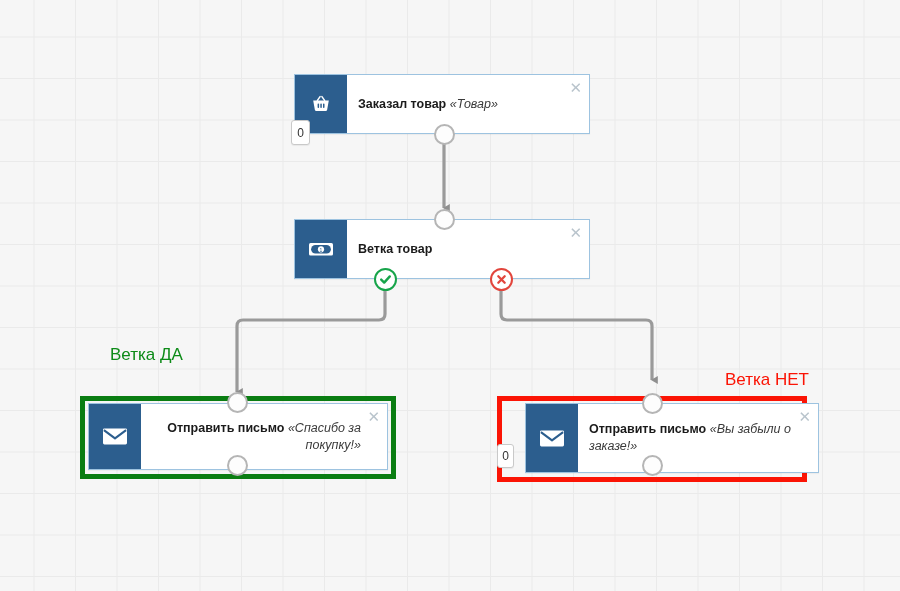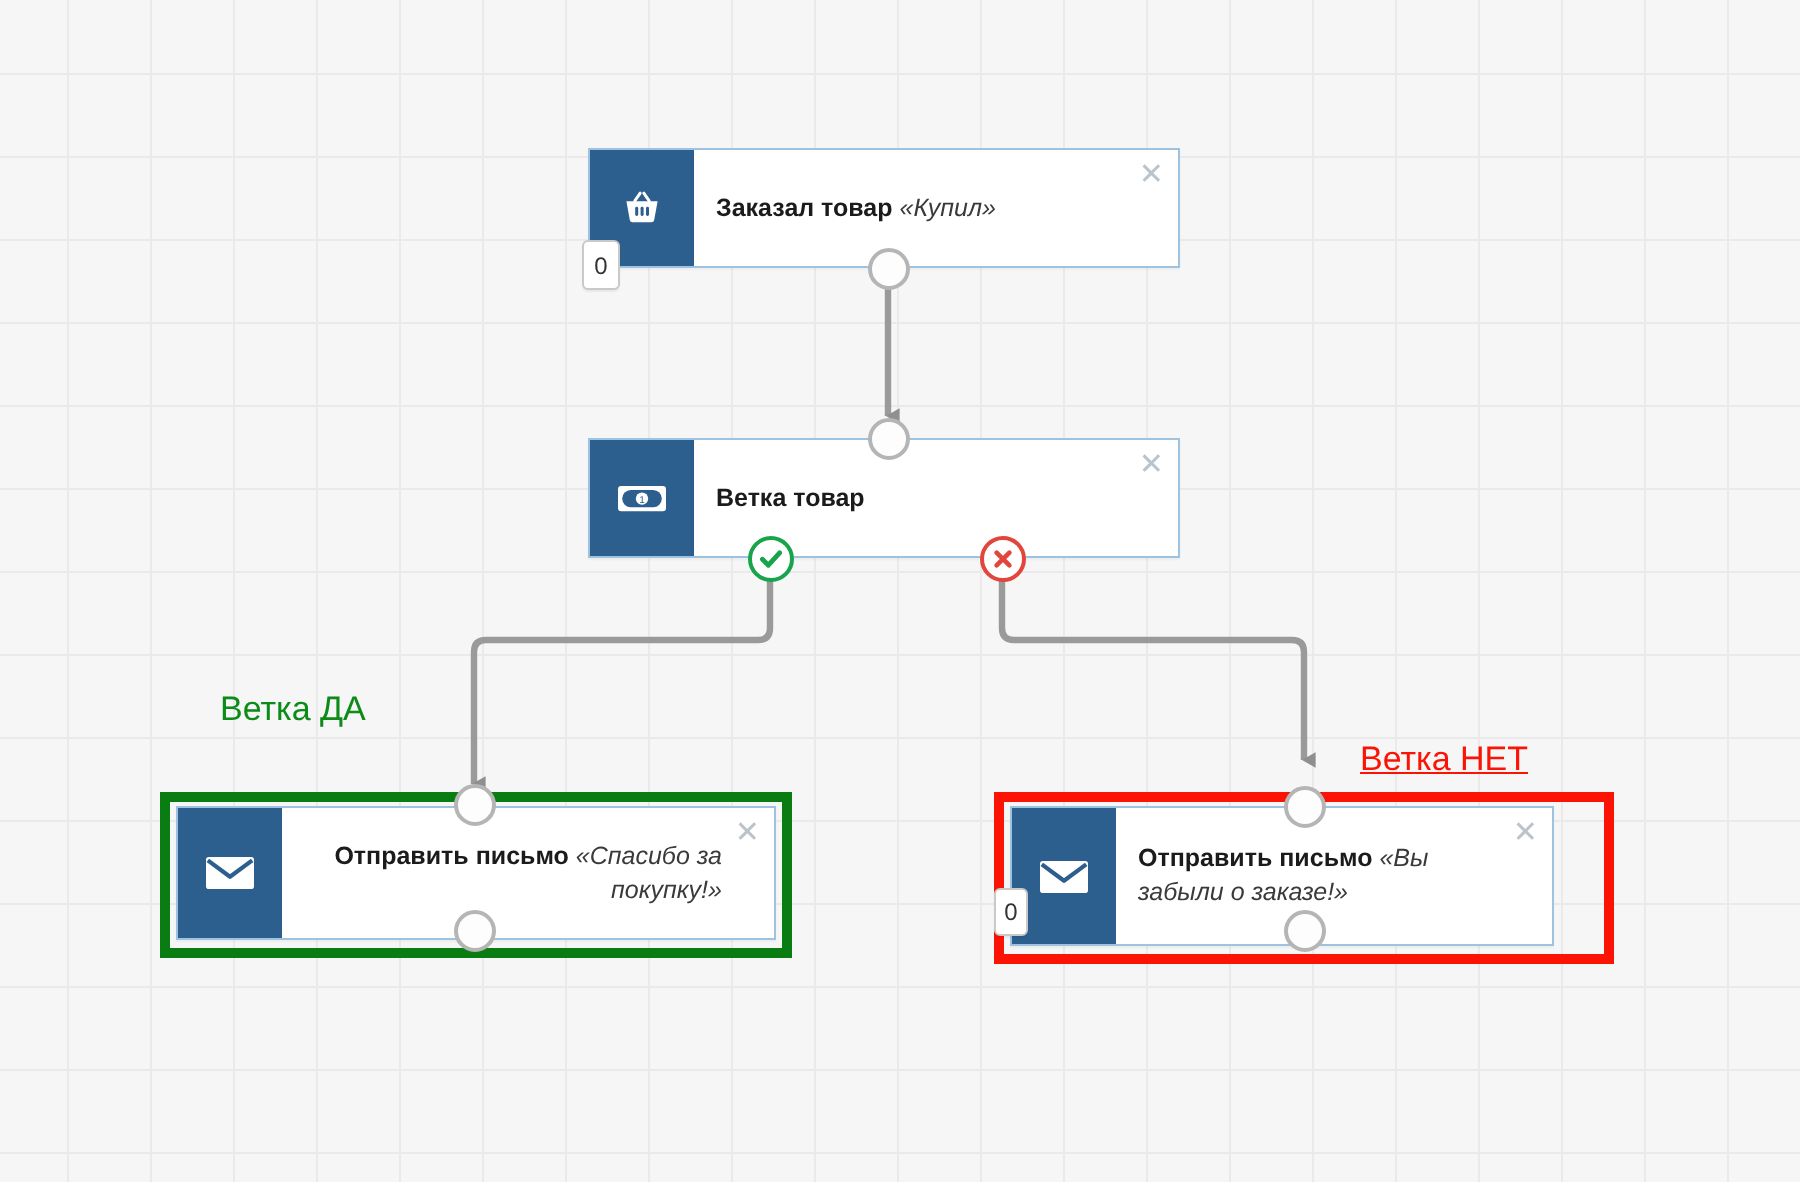--- a/index.html
+++ b/index.html
@@ -178,21 +178,21 @@
           <path d="M4.2 8.6 h15.6 l-1.7 9.4 a1.4 1.4 0 0 1 -1.4 1.1 H7.3 a1.4 1.4 0 0 1 -1.4 -1.1 Z" fill="#ffffff"></path>
           <path d="M8.4 8.4 L11.1 4.6 M15.6 8.4 L12.9 4.6" stroke="#ffffff" stroke-width="1.5" stroke-linecap="round"></path>
           <rect x="8.6" y="11.4" width="1.5" height="4.6" rx="0.7" fill="#2c5e8e"></rect>
           <rect x="11.3" y="11.4" width="1.5" height="4.6" rx="0.7" fill="#2c5e8e"></rect>
           <rect x="14.0" y="11.4" width="1.5" height="4.6" rx="0.7" fill="#2c5e8e"></rect>
         </svg>
       </div>
       <div class="node-body">
         <div class="node-text">
           <span class="strong">Заказал товар</span>
-          <span class="quote">«Купил»</span>
+          <span class="quote">«Товар»</span>
         </div>
       </div>
       <span class="close-x">✕</span>
     </div>
   </div>
   <div class="zero-badge" style="left:291px; top:120px;">0</div>
   <div class="port" style="left:434px; top:124px;"></div>
 
   <div class="node" style="left:294px; top:219px; width:296px; height:60px;">
     <div class="node-inner">
@@ -220,21 +220,21 @@
     </svg>
   </div>
 
   <div class="port-no" style="left:490px; top:268px;">
     <svg width="13" height="13" viewBox="0 0 13 13">
       <path d="M3.3 3.3 L9.7 9.7 M9.7 3.3 L3.3 9.7" stroke="#e2453c" stroke-width="2.3" fill="none" stroke-linecap="round"></path>
     </svg>
   </div>
 
   <div class="branch-label label-yes" style="left:110px; top:345px;">Ветка ДА</div>
-  <div class="branch-label label-no" style="left:680px; top:370px;text-decoration:underline;">Ветка НЕТ</div>
+  <div class="branch-label label-no" style="left:725px; top:370px;">Ветка НЕТ</div>
 
   <div class="frame frame-green" style="left:80px; top:396px; width:316px; height:83px;"></div>
   <div class="node" style="left:88px; top:403px; width:300px; height:67px;text-align:right;">
     <div class="node-inner">
       <div class="node-icon">
         <svg width="28" height="21" viewBox="0 0 28 21" fill="none">
           <rect x="2" y="2.5" width="24" height="16" rx="1.4" fill="#ffffff"></rect>
           <path d="M2.9 4.2 L14 12.4 L25.1 4.2" stroke="#2c5e8e" stroke-width="2.1" fill="none" stroke-linejoin="round"></path>
         </svg>
       </div>
@@ -244,21 +244,21 @@
           <span class="quote">«Спасибо за покупку!»</span>
         </div>
       </div>
       <span class="close-x">✕</span>
     </div>
   </div>
   <div class="port" style="left:227px; top:392px;"></div>
   <div class="port" style="left:227px; top:455px;"></div>
 
   <div class="frame frame-red" style="left:497px; top:396px; width:310px; height:86px;"></div>
-  <div class="node" style="left:505px; top:403px; width:272px; height:70px;">
+  <div class="node" style="left:525px; top:403px; width:294px; height:70px;">
     <div class="node-inner">
       <div class="node-icon">
         <svg width="28" height="21" viewBox="0 0 28 21" fill="none">
           <rect x="2" y="2.5" width="24" height="16" rx="1.4" fill="#ffffff"></rect>
           <path d="M2.9 4.2 L14 12.4 L25.1 4.2" stroke="#2c5e8e" stroke-width="2.1" fill="none" stroke-linejoin="round"></path>
         </svg>
       </div>
       <div class="node-body">
         <div class="node-text">
           <span class="strong">Отправить письмо</span>

